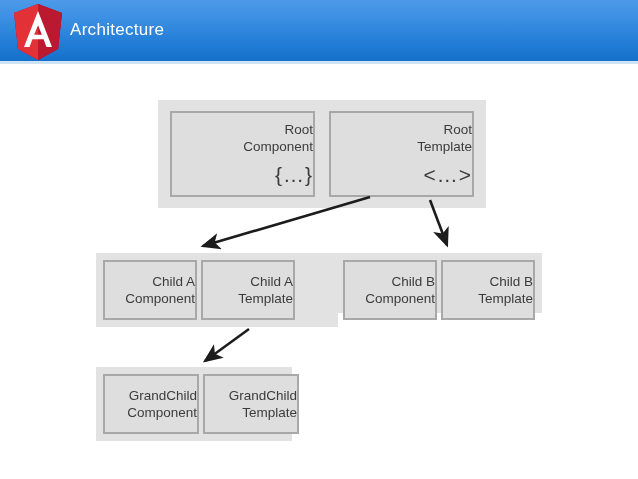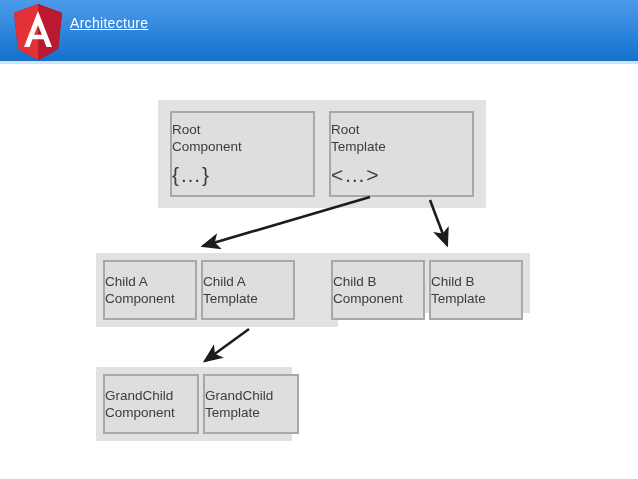--- a/index.html
+++ b/index.html
@@ -39,27 +39,26 @@
     position: absolute;
     left: 12px;
     top: 3px;
     width: 52px;
     height: 58px;
   }
   #logo-wrap svg { display: block; }
   #header-title {
     position: absolute;
     left: 70px;
-    top: 12px;
-    font-size: 14px;
+    top: 19px;
+    font-size: 17px;
     color: #ffffff;
     letter-spacing: 0.3px;
     line-height: 22px;
     white-space: nowrap;
-    text-decoration: underline;
   }
 
   
   #diagram {
     position: absolute;
     left: 0;
     top: 64px;
     width: 638px;
     height: 415px;
     background: #ffffff;
@@ -71,21 +70,21 @@
     background: #e2e2e2;
     box-sizing: border-box;
   }
   .box {
     position: absolute;
     background: #dedede;
     border: 2px solid #a8a8a8;
     box-sizing: border-box;
     display: flex;
     flex-direction: column;
-    align-items: flex-start;
+    align-items: flex-end;
     justify-content: center;
     color: #3c3c3c;
     text-align: center;
   }
   .box .line {
     display: block;
     font-size: 13.5px;
     line-height: 17px;
     white-space: nowrap;
   }
@@ -146,21 +145,21 @@
     <div class="box" style="left:7px; top:7px; width:94px; height:60px;">
       <span class="line">Child A</span>
       <span class="line">Component</span>
     </div>
     <div class="box" style="left:105px; top:7px; width:94px; height:60px;">
       <span class="line">Child A</span>
       <span class="line">Template</span>
     </div>
   </div>
 
-  <div class="group" style="left:324px; top:189px; width:206px; height:60px;">
+  <div class="group" style="left:336px; top:189px; width:206px; height:60px;">
     <div class="box" style="left:7px; top:7px; width:94px; height:60px;">
       <span class="line">Child B</span>
       <span class="line">Component</span>
     </div>
     <div class="box" style="left:105px; top:7px; width:94px; height:60px;">
       <span class="line">Child B</span>
       <span class="line">Template</span>
     </div>
   </div>
 

